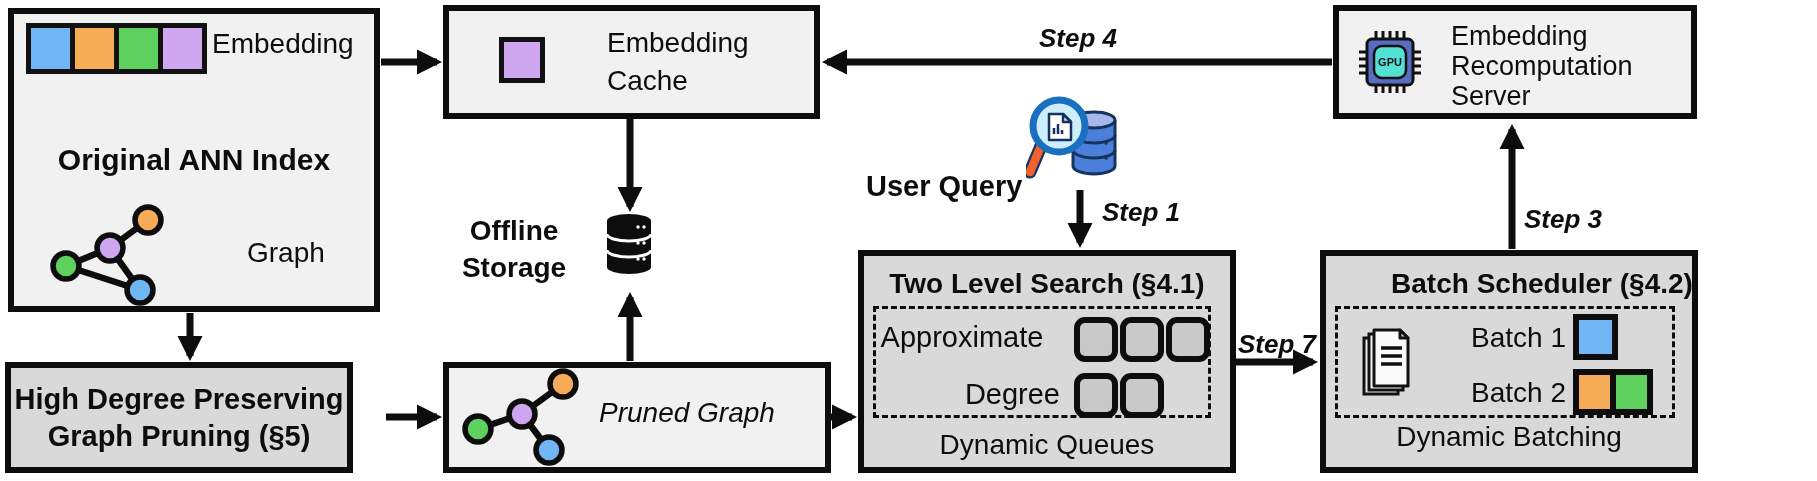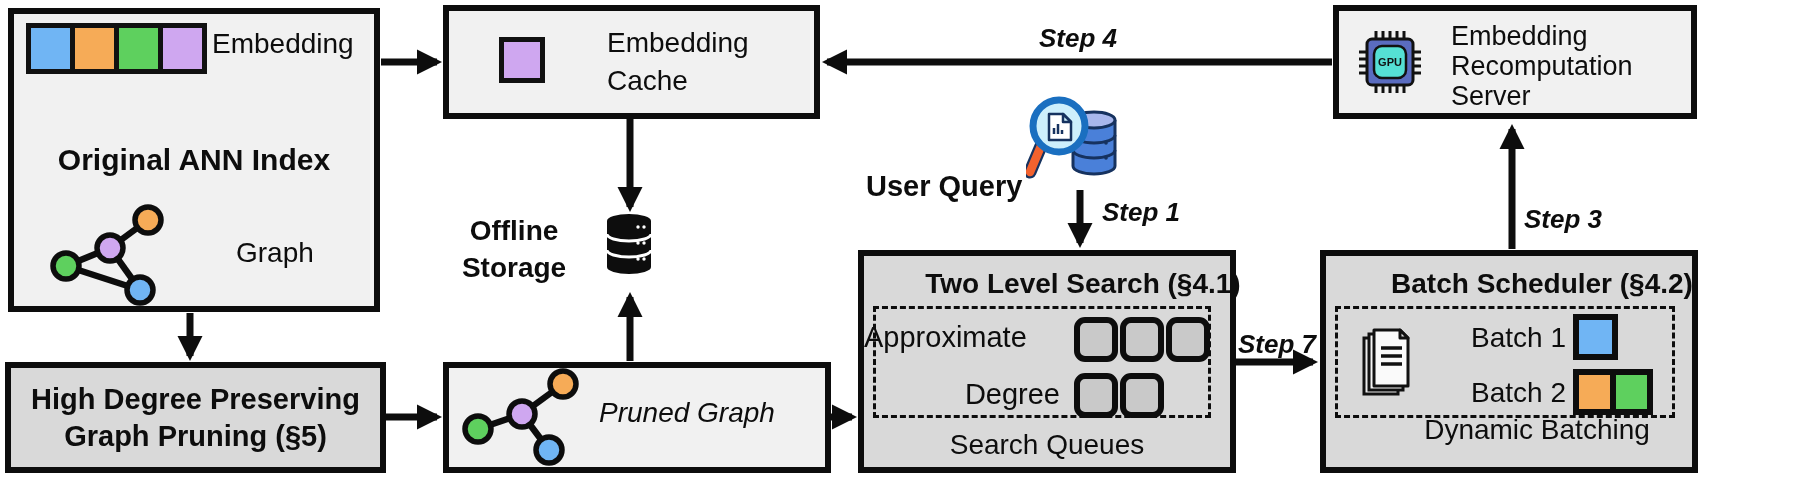--- a/index.html
+++ b/index.html
@@ -79,21 +79,21 @@
         <line x1="16" y1="66" x2="90" y2="90"></line>
         <line x1="60" y1="48" x2="90" y2="90"></line>
       </g>
       <g stroke="#0d0d0d" stroke-width="5.5">
         <circle cx="98" cy="20" r="13" fill="#f6ab57"></circle>
         <circle cx="60" cy="48" r="13" fill="#cfa7f0"></circle>
         <circle cx="16" cy="66" r="13" fill="#5ed05e"></circle>
         <circle cx="90" cy="90" r="13" fill="#70b5f4"></circle>
       </g>
     </svg>
-    <div class="abs lbl" style="left:222px;top:223px;font-size:28px;">Graph</div>
+    <div class="abs lbl" style="left:233px;top:223px;font-size:28px;">Graph</div>
   </div>
 
   <div class="box light" style="left:443px;top:5px;width:377px;height:114px;padding-left:23px;">
     <div class="abs cache-chip" style="left:50px;top:26px;"></div>
     <div class="abs" style="left:158px;top:13px;width:180px;font-size:28px;line-height:38px;">Embedding Cache</div>
   </div>
 
   <div class="box light" style="left:1333px;top:5px;width:364px;height:114px;">
     <svg class="abs" style="left:18px;top:18px;" width="66" height="66" viewBox="0 0 66 66">
       <g stroke="#111" stroke-width="3">
@@ -149,21 +149,21 @@
     <line x1="15" y1="58" x2="4" y2="84" stroke="#16325f" stroke-width="13" stroke-linecap="round"></line>
     <line x1="15" y1="58" x2="4" y2="84" stroke="#f2622e" stroke-width="8.5" stroke-linecap="round"></line>
     <circle cx="33" cy="38" r="26" fill="#cdeffc" stroke="#1a6fc0" stroke-width="7"></circle>
     <path d="M23 26 h14 l8 8 v18 h-22 z" fill="#fff" stroke="#16325f" stroke-width="2.5" stroke-linejoin="round"></path>
     <path d="M37 26 l8 8 h-8 z" fill="#cdeffc" stroke="#16325f" stroke-width="2.5" stroke-linejoin="round"></path>
     <line x1="28" y1="46" x2="28" y2="40" stroke="#16325f" stroke-width="2.5"></line>
     <line x1="32" y1="46" x2="32" y2="36" stroke="#16325f" stroke-width="2.5"></line>
     <line x1="36" y1="46" x2="36" y2="42" stroke="#16325f" stroke-width="2.5"></line>
   </svg>
 
-  <div class="box dark" style="left:5px;top:362px;width:381px;height:111px;">
+  <div class="box dark" style="left:5px;top:362px;width:348px;height:111px;">
     <div class="centerflex">
       <div class="b" style="width:352px;text-align:center;font-size:29px;line-height:37px;">High Degree Preserving Graph Pruning (§5)</div>
     </div>
   </div>
 
   <div class="box light" style="left:443px;top:362px;width:388px;height:111px;font-style:italic;">
     <svg class="abs" style="left:10px;top:0px;" width="150" height="99" viewBox="0 0 150 99">
       <g stroke="#0d0d0d" stroke-width="6.5">
         <line x1="19" y1="61" x2="63" y2="46"></line>
         <line x1="63" y1="46" x2="104" y2="16"></line>
@@ -173,34 +173,34 @@
         <circle cx="104" cy="16" r="13" fill="#f6ab57"></circle>
         <circle cx="63" cy="46" r="13" fill="#cfa7f0"></circle>
         <circle cx="19" cy="61" r="13" fill="#5ed05e"></circle>
         <circle cx="90" cy="82" r="13" fill="#70b5f4"></circle>
       </g>
     </svg>
     <div class="abs lbl" style="left:150px;top:29px;font-size:28px;">Pruned Graph</div>
   </div>
 
   <div class="box dark" style="left:858px;top:250px;width:378px;height:223px;">
-    <div class="boxtitle" style="top:12px;margin-left:36px;">Two Level Search (§4.1)</div>
+    <div class="boxtitle" style="top:12px;">Two Level Search (§4.1)</div>
     <div class="dashedbox" style="left:9px;top:50px;width:338px;height:112px;"></div>
-    <div class="abs" style="left:0px;top:65px;width:196px;text-align:left;font-size:29px;">Approximate</div>
+    <div class="abs" style="left:0px;top:65px;width:196px;text-align:center;font-size:29px;">Approximate</div>
     <div class="abs qrow" style="left:210px;top:61px;">
       <div class="qsq"></div>
       <div class="qsq"></div>
       <div class="qsq"></div>
     </div>
     <div class="abs" style="left:0px;top:122px;width:196px;text-align:right;font-size:29px;">Degree</div>
     <div class="abs qrow" style="left:210px;top:117px;">
       <div class="qsq"></div>
       <div class="qsq"></div>
     </div>
-    <div class="boxfooter" style="top:173px;">Search Queues</div>
+    <div class="boxfooter" style="top:173px;">Dynamic Queues</div>
   </div>
 
   <div class="box dark" style="left:1320px;top:250px;width:378px;height:223px;">
     <div class="boxtitle" style="top:12px;padding-left:33px;">Batch Scheduler (§4.2)</div>
     <div class="dashedbox" style="left:9px;top:50px;width:340px;height:112px;"></div>
     <svg class="abs" style="left:30px;top:68px;" width="60" height="78" viewBox="0 0 60 78">
       <rect x="8" y="14" width="34" height="56" fill="#ececec" stroke="#111" stroke-width="3"></rect>
       <rect x="13" y="10" width="34" height="56" fill="#f5f5f5" stroke="#111" stroke-width="3"></rect>
       <path d="M18 6 h26 l8 8 v48 h-34 z" fill="#fafafa" stroke="#111" stroke-width="3" stroke-linejoin="round"></path>
       <path d="M44 6 l8 8 h-8 z" fill="#dddddd" stroke="#111" stroke-width="3" stroke-linejoin="round"></path>
@@ -210,16 +210,16 @@
     </svg>
     <div class="abs" style="left:90px;top:66px;width:150px;text-align:right;font-size:28px;">Batch 1</div>
     <div class="abs swatch1" style="left:247px;top:58px;">
       <div class="cell c-blue"></div>
     </div>
     <div class="abs" style="left:90px;top:121px;width:150px;text-align:right;font-size:28px;">Batch 2</div>
     <div class="abs swatch2" style="left:247px;top:113px;">
       <div class="cell c-orange"></div>
       <div class="cell c-green"></div>
     </div>
-    <div class="boxfooter" style="top:158px;padding-left:28px;">Dynamic Batching</div>
+    <div class="boxfooter" style="top:165px;">Dynamic Batching</div>
   </div>
 
 </div>
 
 </body></html>

